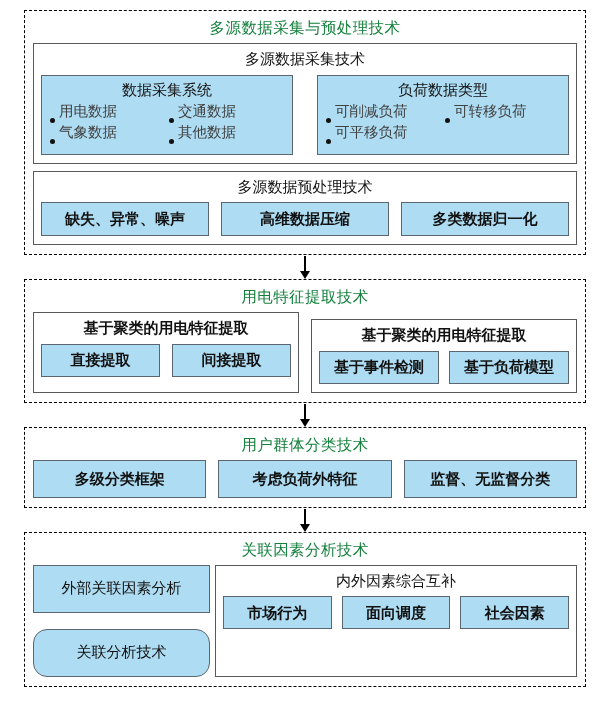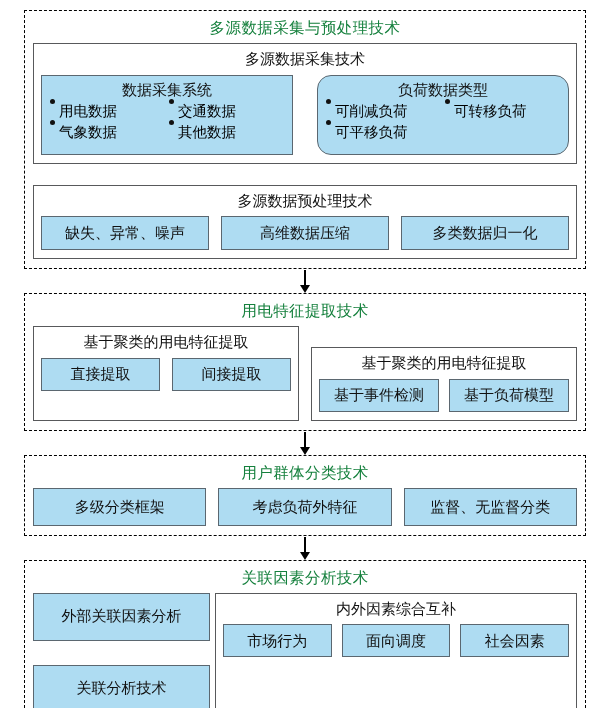--- a/index.html
+++ b/index.html
@@ -42,21 +42,21 @@
     white-space: nowrap;
   }
 
   
   .panel {
     border: 1.5px solid #58595b;
     background: #ffffff;
     box-sizing: border-box;
     padding: 5px 7px 8px 7px;
   }
-  .panel + .panel { margin-top: 21px; }
+  .panel + .panel { margin-top: 7px; }
   .panel-title {
     text-align: center;
     font-size: 15px;
     line-height: 1.25;
     color: #111111;
     margin: 1px 0 6px 0;
     white-space: nowrap;
   }
 
   
@@ -69,28 +69,28 @@
     justify-content: center;
     text-align: center;
     font-size: 15px;
     line-height: 1.22;
     color: #111111;
     white-space: nowrap;
     padding: 3px 6px;
   }
 
   
-  .row { display: flex; }
+  .row { display: flex; font-weight: bold; }
   .row-gap-10 > * + * { margin-left: 10px; text-align: center; }
   .row-gap-12 > * + * { margin-left: 12px; }
   .flex1 { flex: 1 1 0; min-width: 0; }
 
   
   .collect-row { display: flex; }
-  .collect-row > * + * { margin-left: 24px; border-radius: 14px; }
+  .collect-row > * + * { margin-left: 24px; }
   .collect-box {
     flex: 1 1 0;
     background: #aedcf2;
     border: 1.5px solid #5b6770;
     box-sizing: border-box;
     padding: 4px 8px 7px 8px;
   }
   .collect-box .cb-title {
     text-align: center;
     font-size: 15px;
@@ -100,25 +100,25 @@
     color: #111111;
   }
   .bullet-grid {
     display: grid;
     grid-template-columns: 1fr 1fr;
     row-gap: 2px;
     column-gap: 4px;
   }
   .bullet-item {
     display: flex;
-    align-items: flex-start;
+    align-items: flex-end;
     font-size: 14.5px;
     line-height: 1.32;
     white-space: nowrap;
-    color: #000000;
+    color: #404040;
   }
   .bullet-dot {
     width: 0;
     height: 0;
     margin-right: 3px;
     flex: none;
     position: relative;
     top: -0.5px;
   }
   .bullet-dot::before {
@@ -168,21 +168,21 @@
   .h-assoc-left { height: 48px; }
   .h-assoc-inner { height: 33px; }
 
   .assoc-row { display: flex; }
   .assoc-left {
     width: 177px;
     flex: none;
     display: flex;
     flex-direction: column;
   }
-  .assoc-left > * + * { margin-top: 24px; }
+  .assoc-left > * + * { margin-top: 16px; border-radius: 14px; }
   .assoc-right {
     flex: 1 1 0;
     margin-left: 5px;
   }
 </style>
 </head>
 <body>
 
 <div id="diagram">
 

